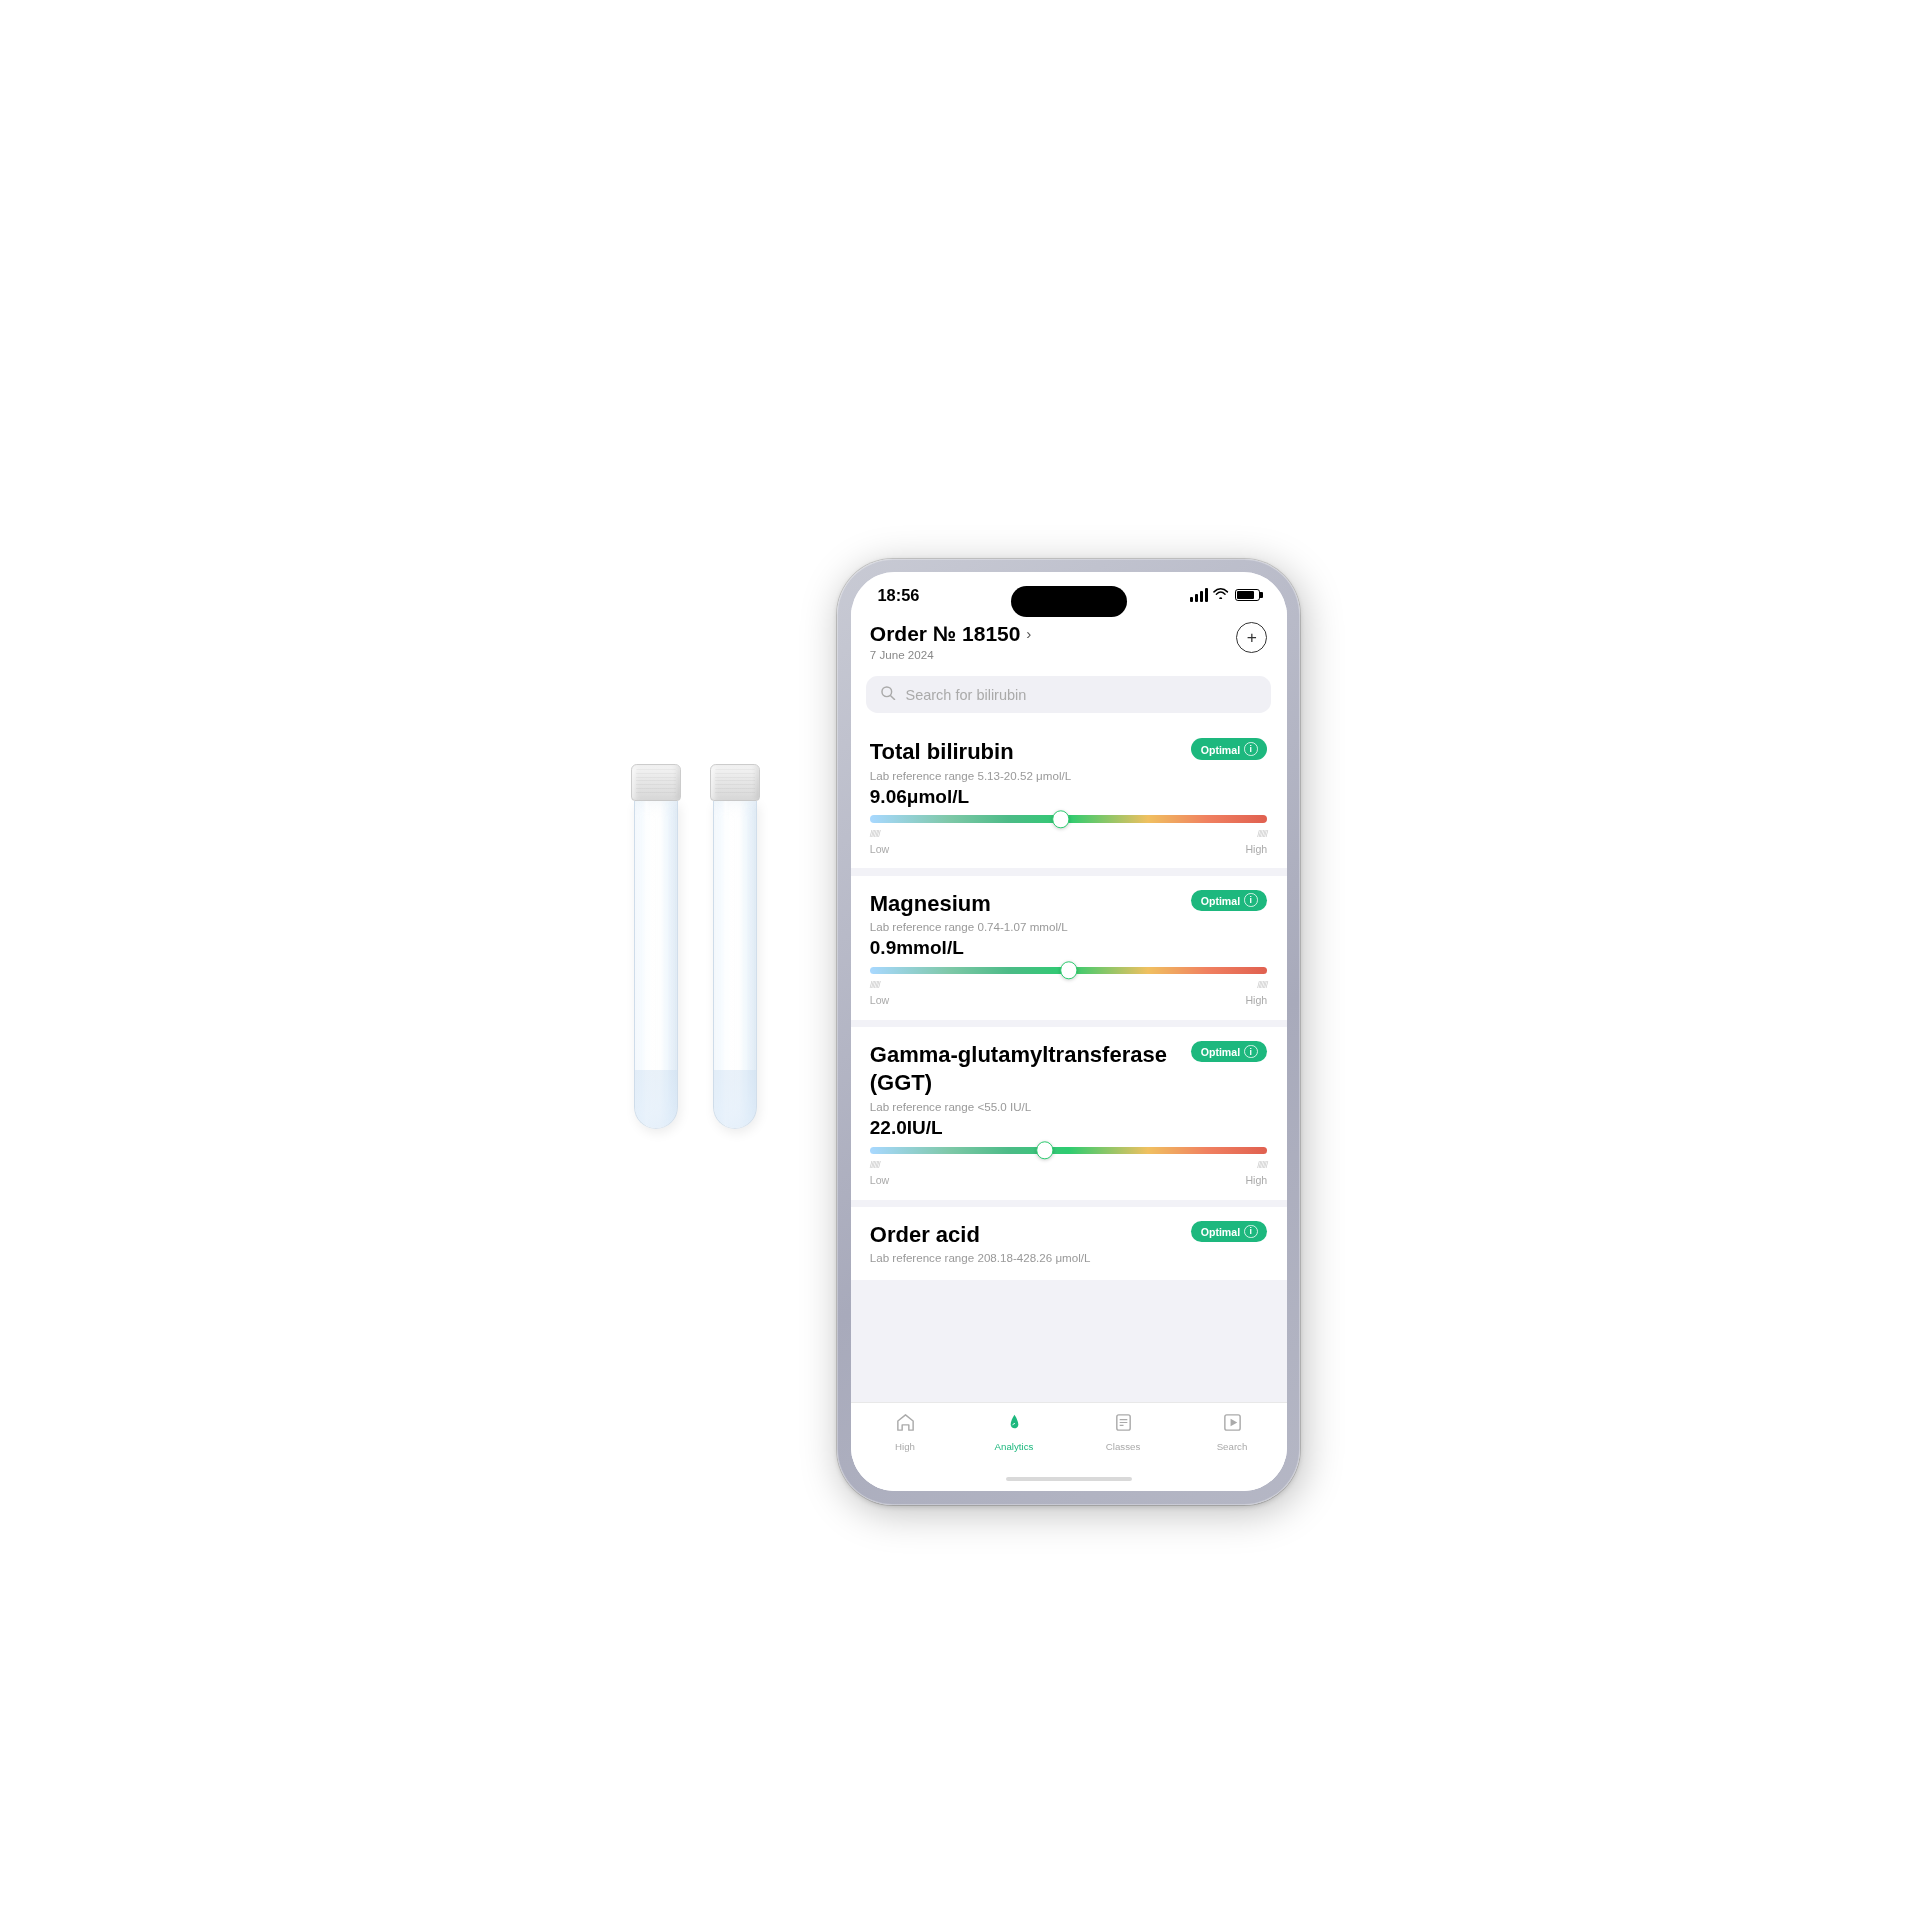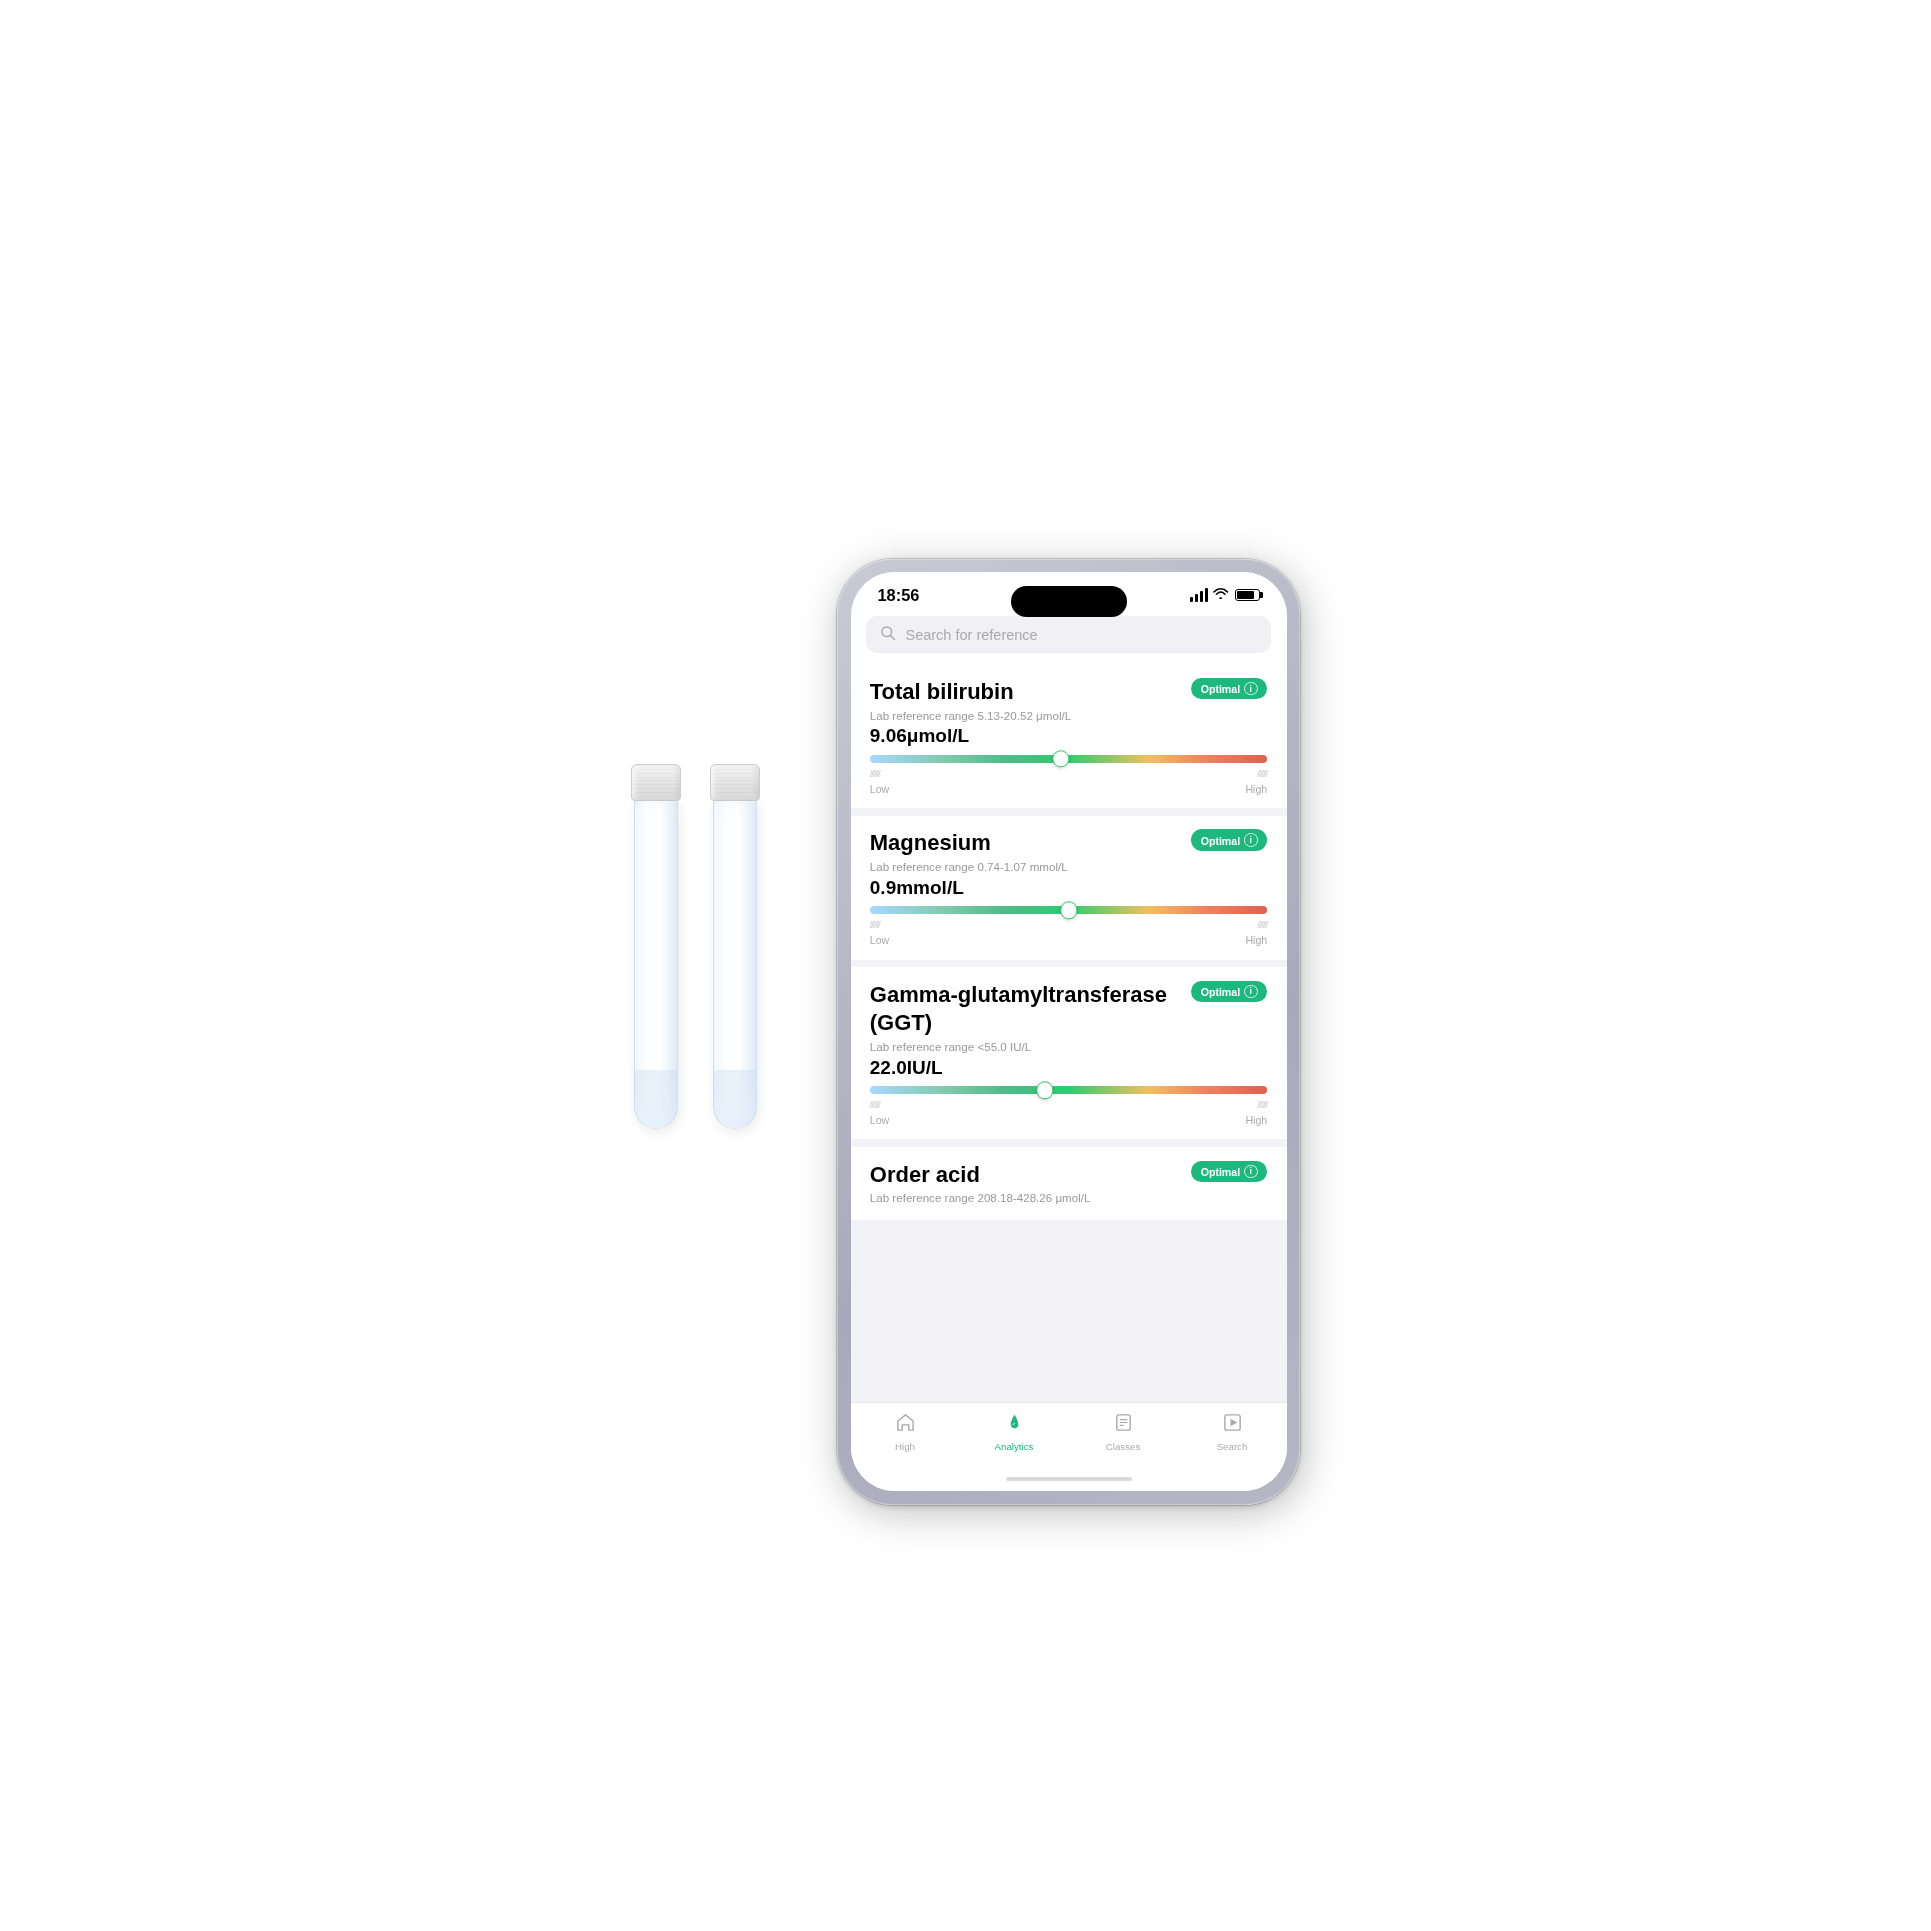--- a/index.html
+++ b/index.html
@@ -515,29 +515,41 @@
               </svg>
             </span>
             <div class="battery-icon">
               <div class="battery-fill"></div>
             </div>
           </div>
         </div>
 
         <div class="screen-content">
 
+          <div class="header">
+            <div class="header-title-group">
+              <div class="header-title">
+                <span>Order № 18150</span>
+                <span class="header-chevron">›</span>
+              </div>
+              <div class="header-date">7 June 2024</div>
+            </div>
+            <div class="header-add-btn">
+              <span>+</span>
+            </div>
+          </div>
 
           <div class="search-bar">
             <span class="search-icon-wrap">
               <svg width="14.5" height="14.5" viewBox="0 0 15 15">
                 <circle cx="6" cy="6" r="5" stroke="#aaa" stroke-width="1.5" fill="none"></circle>
                 <line x1="10" y1="10" x2="14" y2="14" stroke="#aaa" stroke-width="1.5" stroke-linecap="round"></line>
               </svg>
             </span>
-            <span class="search-placeholder">Search for reference</span>
+            <span class="search-placeholder">Search for bilirubin</span>
           </div>
 
           <div class="results-list">
 
             <div class="result-card">
               <div class="card-header-row">
                 <span class="card-name">Total bilirubin</span>
                 <div class="optimal-badge">
                   <span>Optimal</span>
                   <div class="badge-info">i</div>

